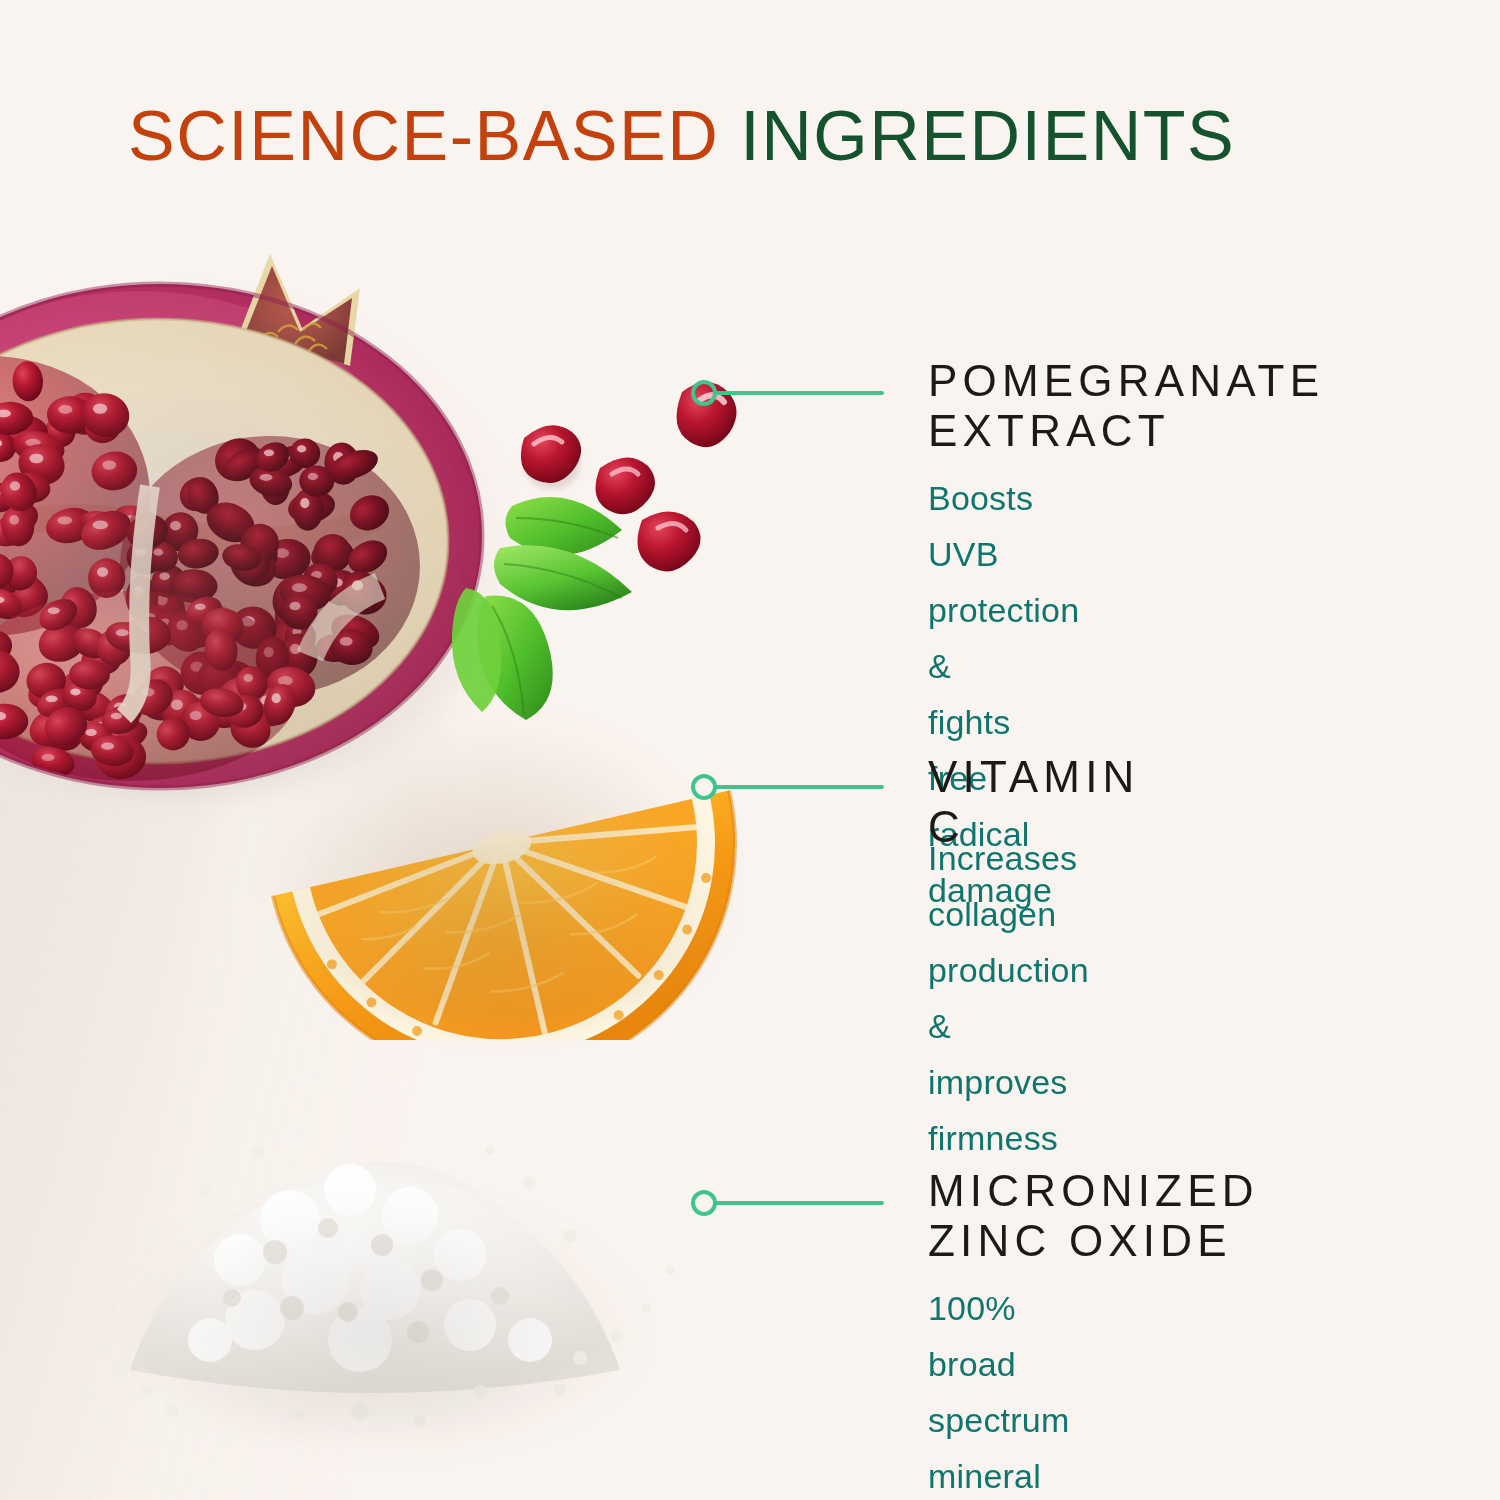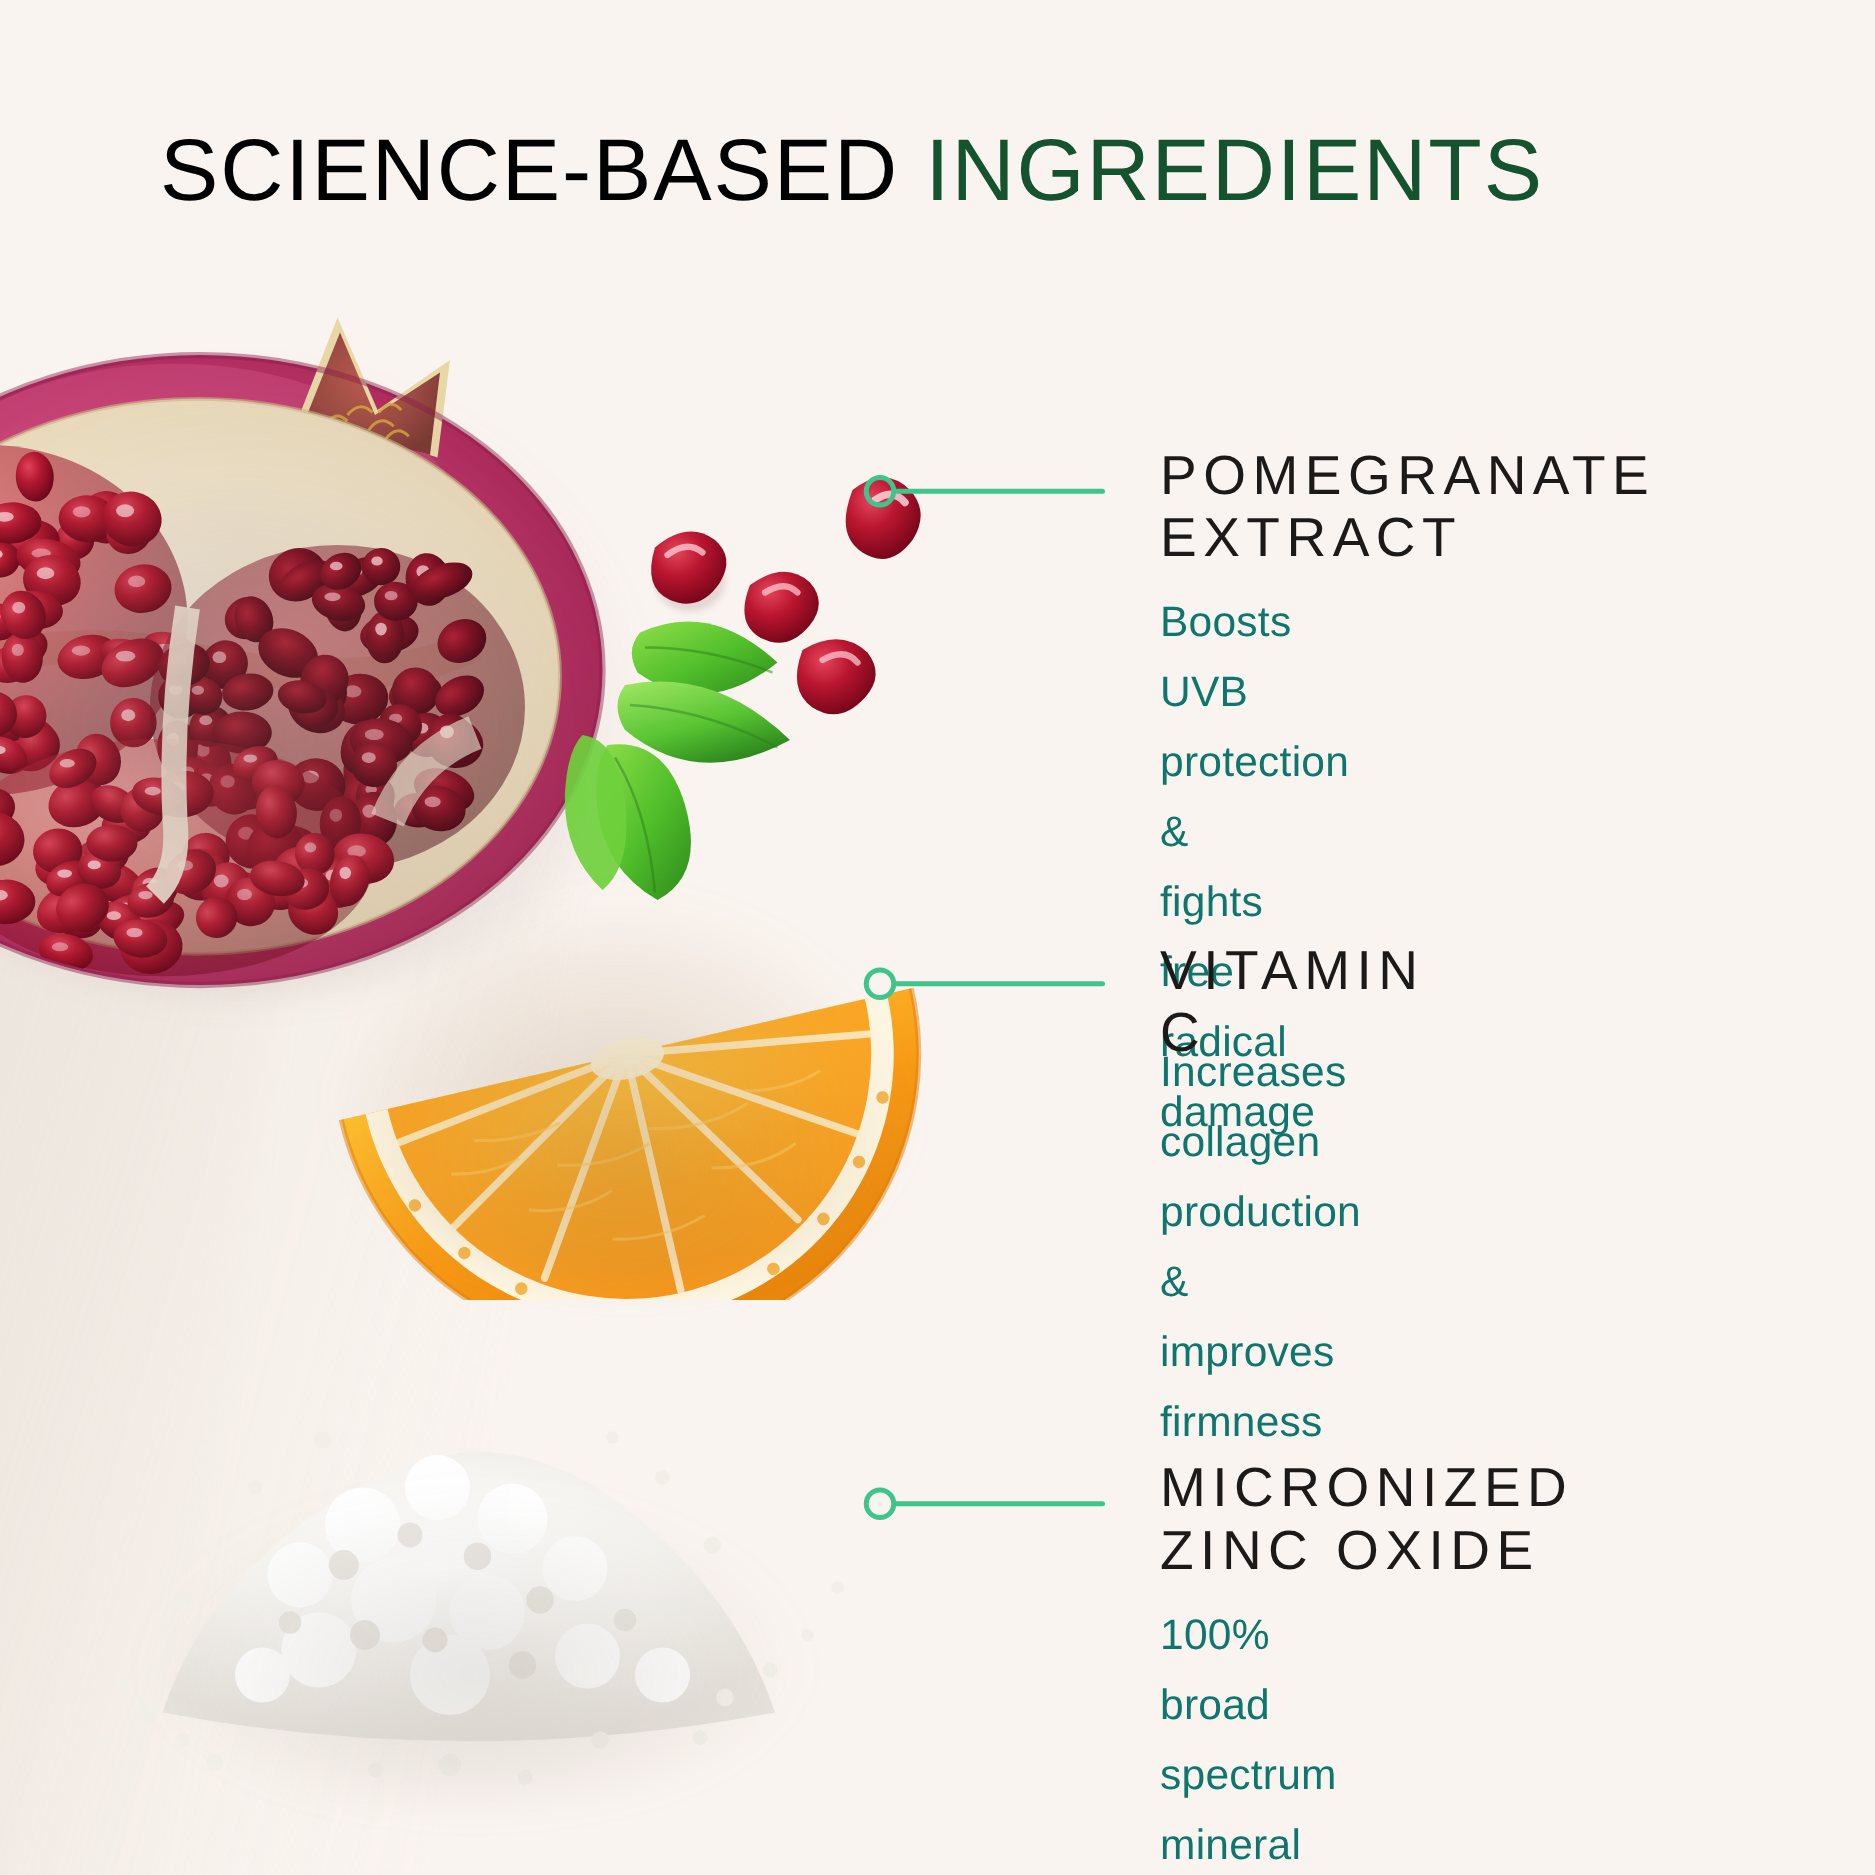--- a/index.html
+++ b/index.html
@@ -23,21 +23,21 @@
     transform:rotate(7deg);filter:blur(16px);opacity:.7;
   }
 
   
   .title{
     position:absolute;left:128px;top:96px;
     font-size:70px;line-height:80px;font-weight:300;
     letter-spacing:1.5px;white-space:nowrap;
     font-family:"Liberation Sans", sans-serif;
   }
-  .title .t-dark{color:#000000;}
+  .title .t-dark{color:#c2410c;}
   .title .t-light{color:#14532d;}
 
   
   .callout{position:absolute;}
   .callout .heading{
     position:absolute;left:238px;
     font-size:44px;line-height:50px;font-weight:300;
     letter-spacing:5.2px;color:#1c1a19;white-space:pre-line;
   }
   .callout .desc{

